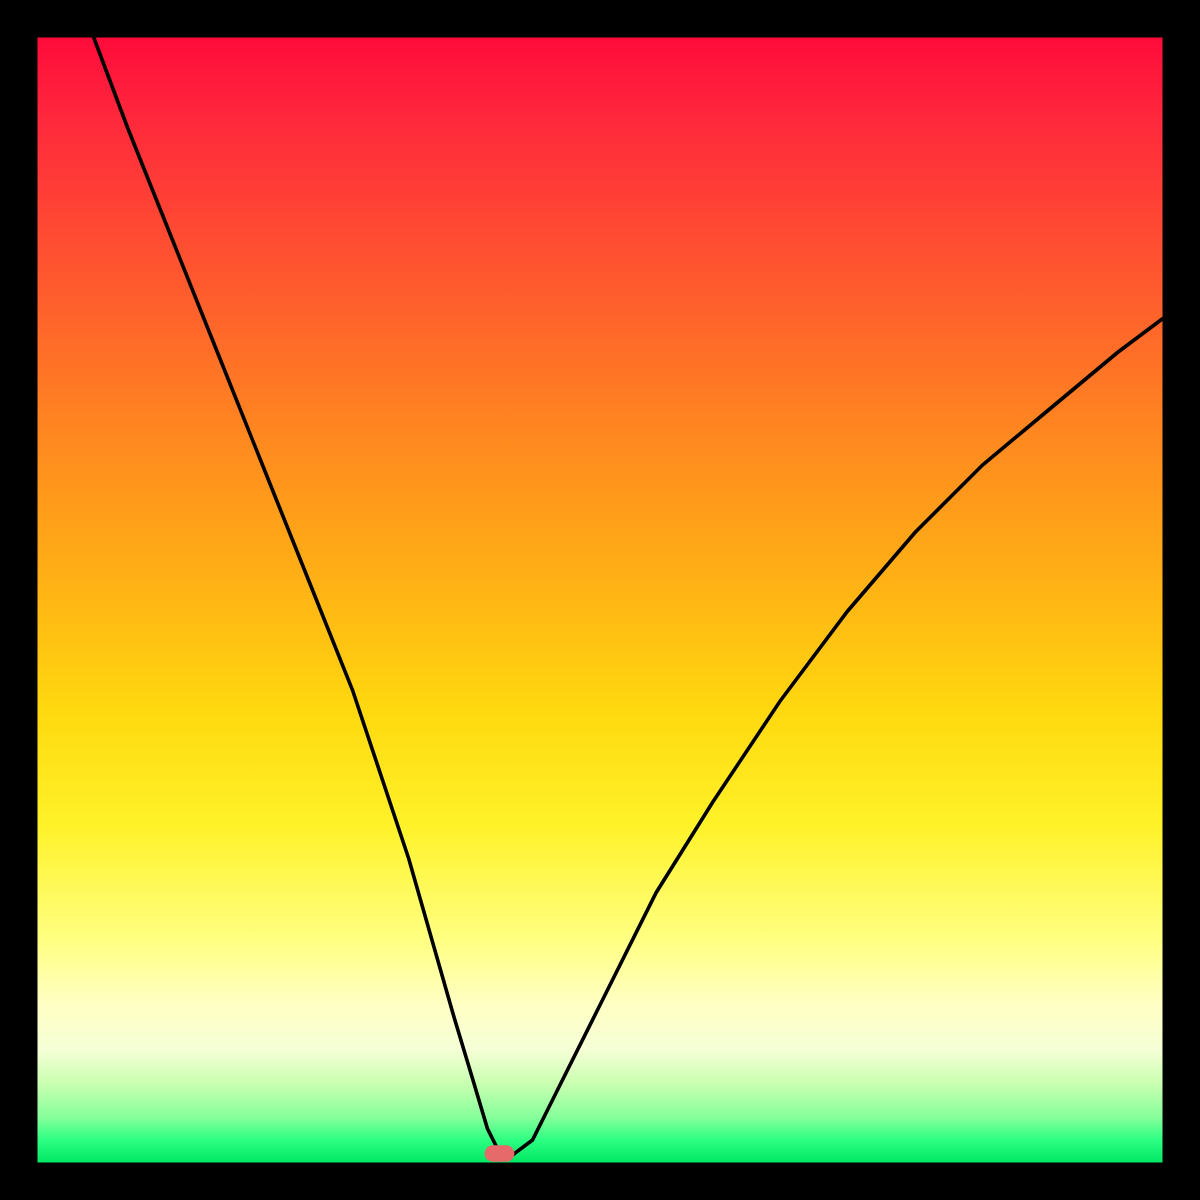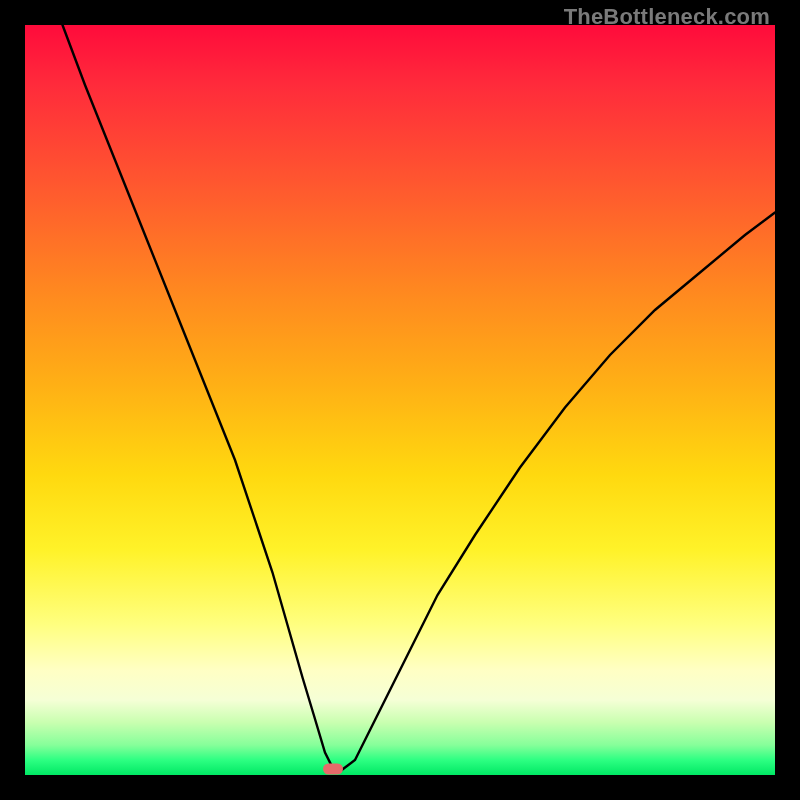--- a/index.html
+++ b/index.html
@@ -71,21 +71,20 @@
     fill: none;
     stroke: #000;
     stroke-width: 2.4;
     stroke-linecap: round;
   }
 </style>
 </head>
 <body>
 
 <div class="frame">
-  <div class="watermark">TheBottleneck.com</div>
 
   <div class="plot">
     <svg class="curve" viewBox="0 0 750 750">
       <path d="M37.5 0.0 L60.0 60.0 L90.0 135.0 L120.0 210.0 L150.0 285.0 L180.0 360.0 L210.0 435.0 L232.5 502.5 L247.5 547.5 L262.5 600.0 L277.5 652.5 L288.8 690.0 L300.0 727.5 L307.5 742.5 L315.0 746.3 L330.0 735.0 L345.0 705.0 L375.0 645.0 L412.5 570.0 L450.0 510.0 L495.0 442.5 L540.0 382.5 L585.0 330.0 L630.0 285.0 L675.0 247.5 L720.0 210.0 L750.0 187.5"></path>
     </svg>
     <div class="marker" style="left: 307.5px; top: 744px; background: rgb(230, 106, 106);"></div>
   </div>
 </div>
 
 </body></html>

